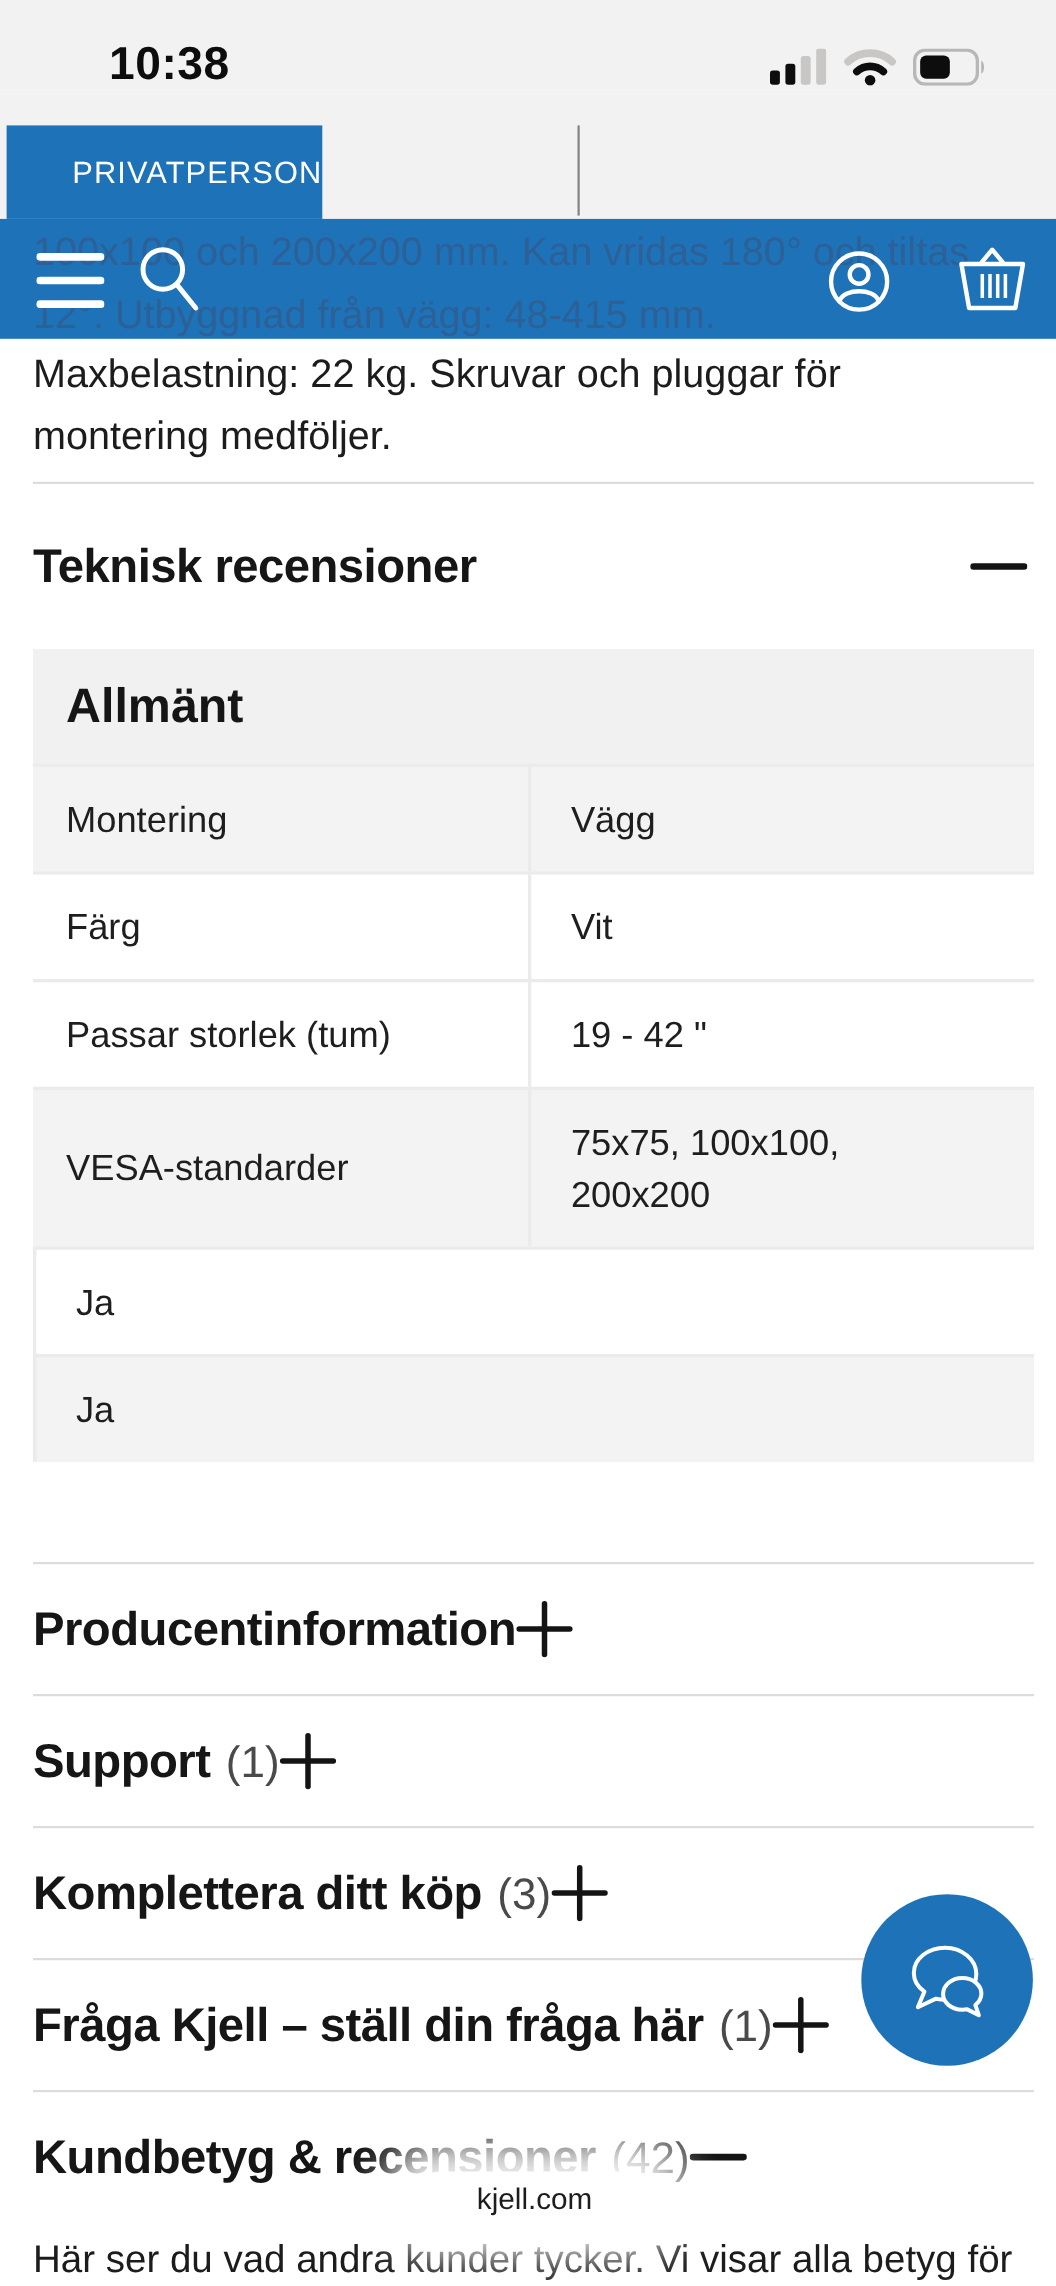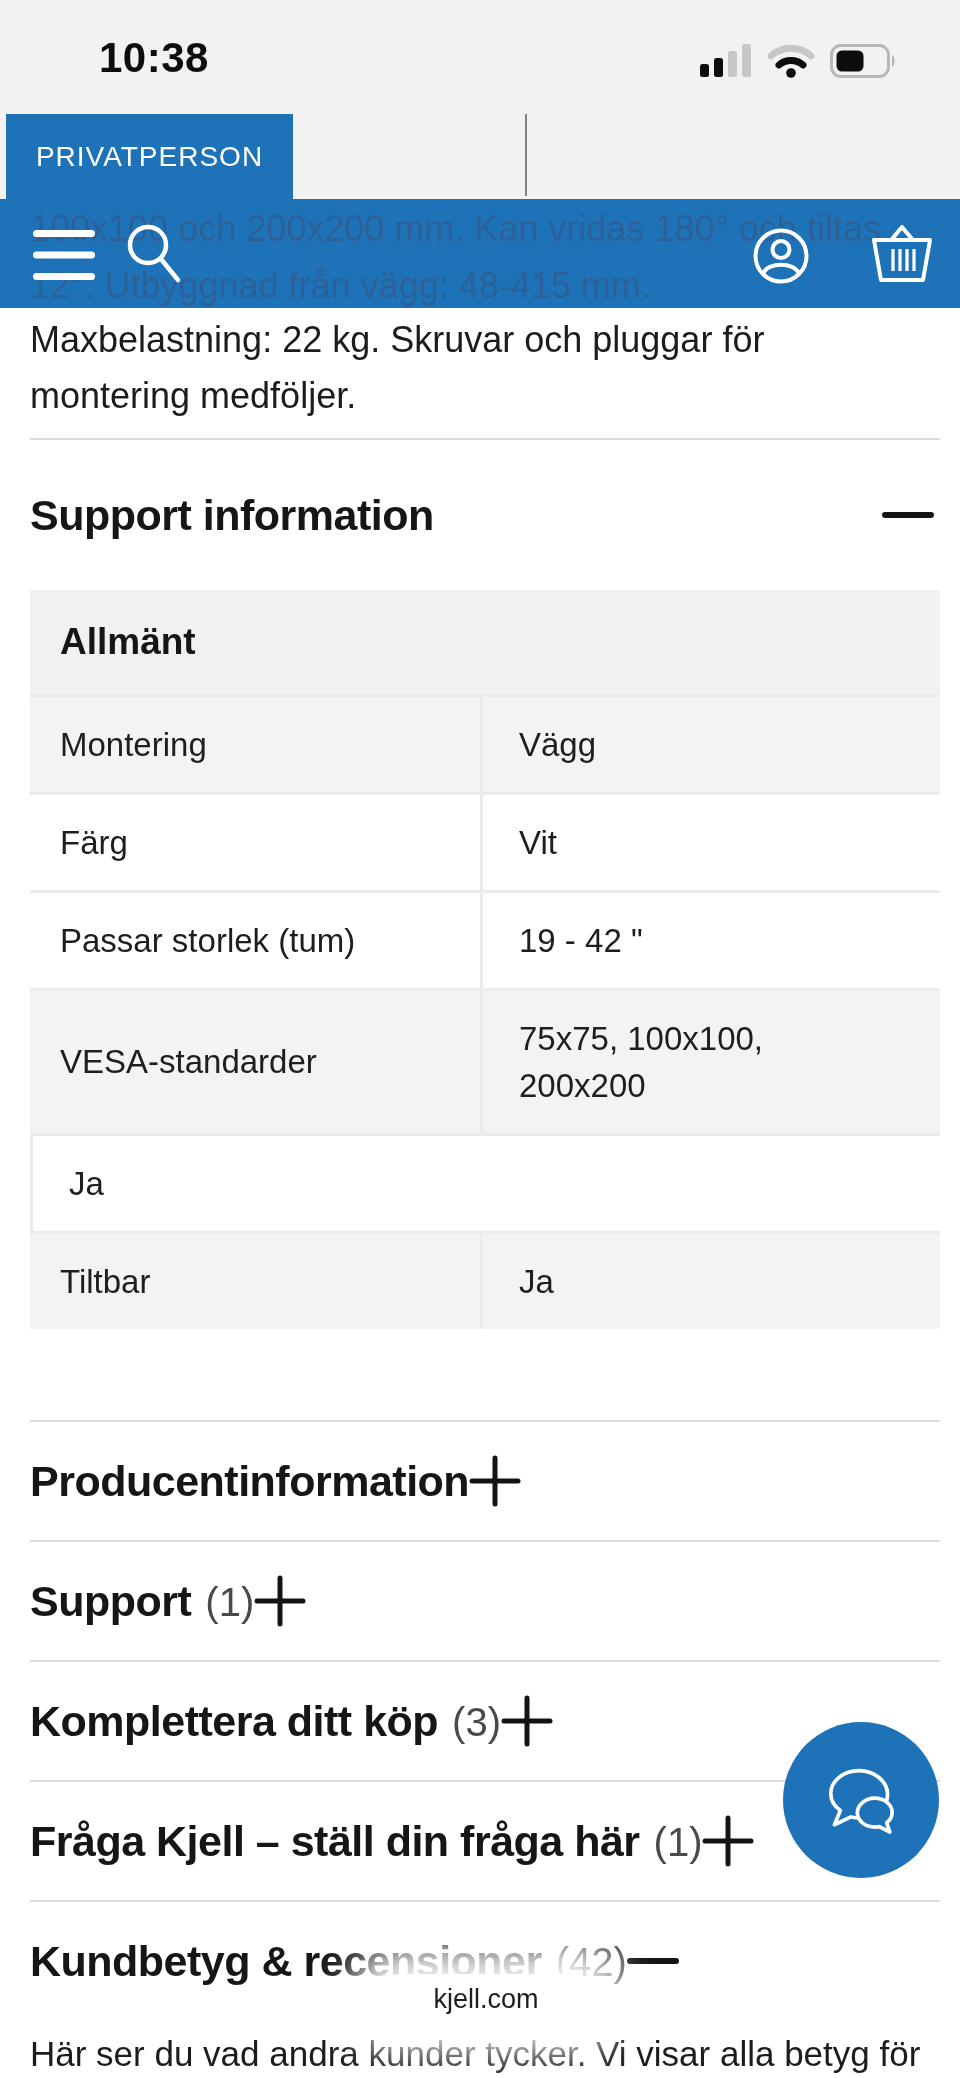--- a/index.html
+++ b/index.html
@@ -19,21 +19,21 @@
   }
   button{background:none;border:none;padding:0;font:inherit;cursor:pointer}
 
   
   .statusbar{height:86px;background:var(--bar-bg);position:relative}
   .time{position:absolute;left:99px;top:34px;font-size:42px;font-weight:700;letter-spacing:.5px;color:#0d0d0d}
   .sb-icons{position:absolute;left:700px;top:44px;display:flex;align-items:flex-start;gap:15px}
 
   
   .tabbar{height:113px;background:var(--bar-bg);position:relative}
-  .tab{position:absolute;bottom:0;height:85px;display:flex;align-items:center;justify-content:center;
+  .tab{position:absolute;bottom:0;height:85px;display:flex;align-items:center;justify-content:flex-end;
        font-size:28px;letter-spacing:1px}
   .tab-active{left:6px;width:287px;background:var(--blue);color:#fff}
   .tab-inactive{left:293px;width:210px;color:#3e3e3e}
   .tab-divider{position:absolute;left:525px;bottom:3px;width:2px;height:82px;background:#828282}
 
   
   .appheader{height:109px;background:var(--blue);position:relative;overflow:hidden}
   .ghost{position:absolute;left:30px;top:1px;font-size:36px;line-height:57px;color:#2d6096;white-space:nowrap}
   .hbtn{position:absolute;line-height:0}
   .menu-btn{left:33px;top:31px}
@@ -47,21 +47,21 @@
   .content{padding:0 20px 0 30px}
   .intro{padding-top:4px;font-size:36px;line-height:56px;max-width:800px;color:#1c1c1c}
   .divider{height:2px;background:var(--divider);margin-top:14px}
 
   .sec-head{height:150px;display:flex;align-items:center;justify-content:space-between}
   .sec-title{font-size:43px;font-weight:700;letter-spacing:-.5px;color:var(--ink)}
   .pm-icon{flex:0 0 auto;margin-right:6px;line-height:0}
 
   
   .t-header{height:104px;background:var(--table-gray);display:flex;align-items:center;
-            padding-left:30px;font-size:37px;font-weight:700;color:var(--ink)}
+            padding-left:30px;font-size:44px;font-weight:700;color:var(--ink)}
   .t-row{display:flex;border-top:3px solid var(--cell-line);min-height:89px;background:#fff}
   .t-row.gray{background:var(--row-gray)}
   .t-label{width:450px;display:flex;align-items:center;padding:20px 10px 20px 30px;font-size:33px;color:#1e1e1e}
   .t-value{flex:1;border-left:3px solid var(--cell-line);display:flex;align-items:center;
            padding:24px 10px 24px 36px;font-size:33px;color:#1e1e1e}
   .t-value .inner{max-width:330px;line-height:47px}
 
   .table-gap{height:91px}
 
   
@@ -162,21 +162,21 @@
   </button>
 </div>
 
 <div class="content">
 
   <p class="intro">Maxbelastning: 22 kg. Skruvar och pluggar för montering medföljer.</p>
 
   <div class="divider"></div>
 
   <div class="sec-head">
-    <span class="sec-title">Support information</span>
+    <span class="sec-title">Teknisk recensioner</span>
     <span class="pm-icon">
       <svg width="52" height="52" viewBox="0 0 52 52">
         <line x1="3" y1="26" x2="49" y2="26" stroke="#141414" stroke-width="6" stroke-linecap="round"></line>
       </svg>
     </span>
   </div>
 
   <div>
     <div class="t-header">Allmänt</div>
 
@@ -203,21 +203,20 @@
       <div class="t-value">
           <span class="inner">75x75, 100x100, 200x200</span>
         </div>
     </div>
     <div class="t-row">
       <div class="t-value">
           <span class="inner">Ja</span>
         </div>
     </div>
     <div class="t-row gray">
-      <div class="t-label">Tiltbar</div>
       <div class="t-value">
           <span class="inner">Ja</span>
         </div>
     </div>
   </div>
 
   <div class="table-gap"></div>
 
   <button class="acc">
     <span class="acc-left">

